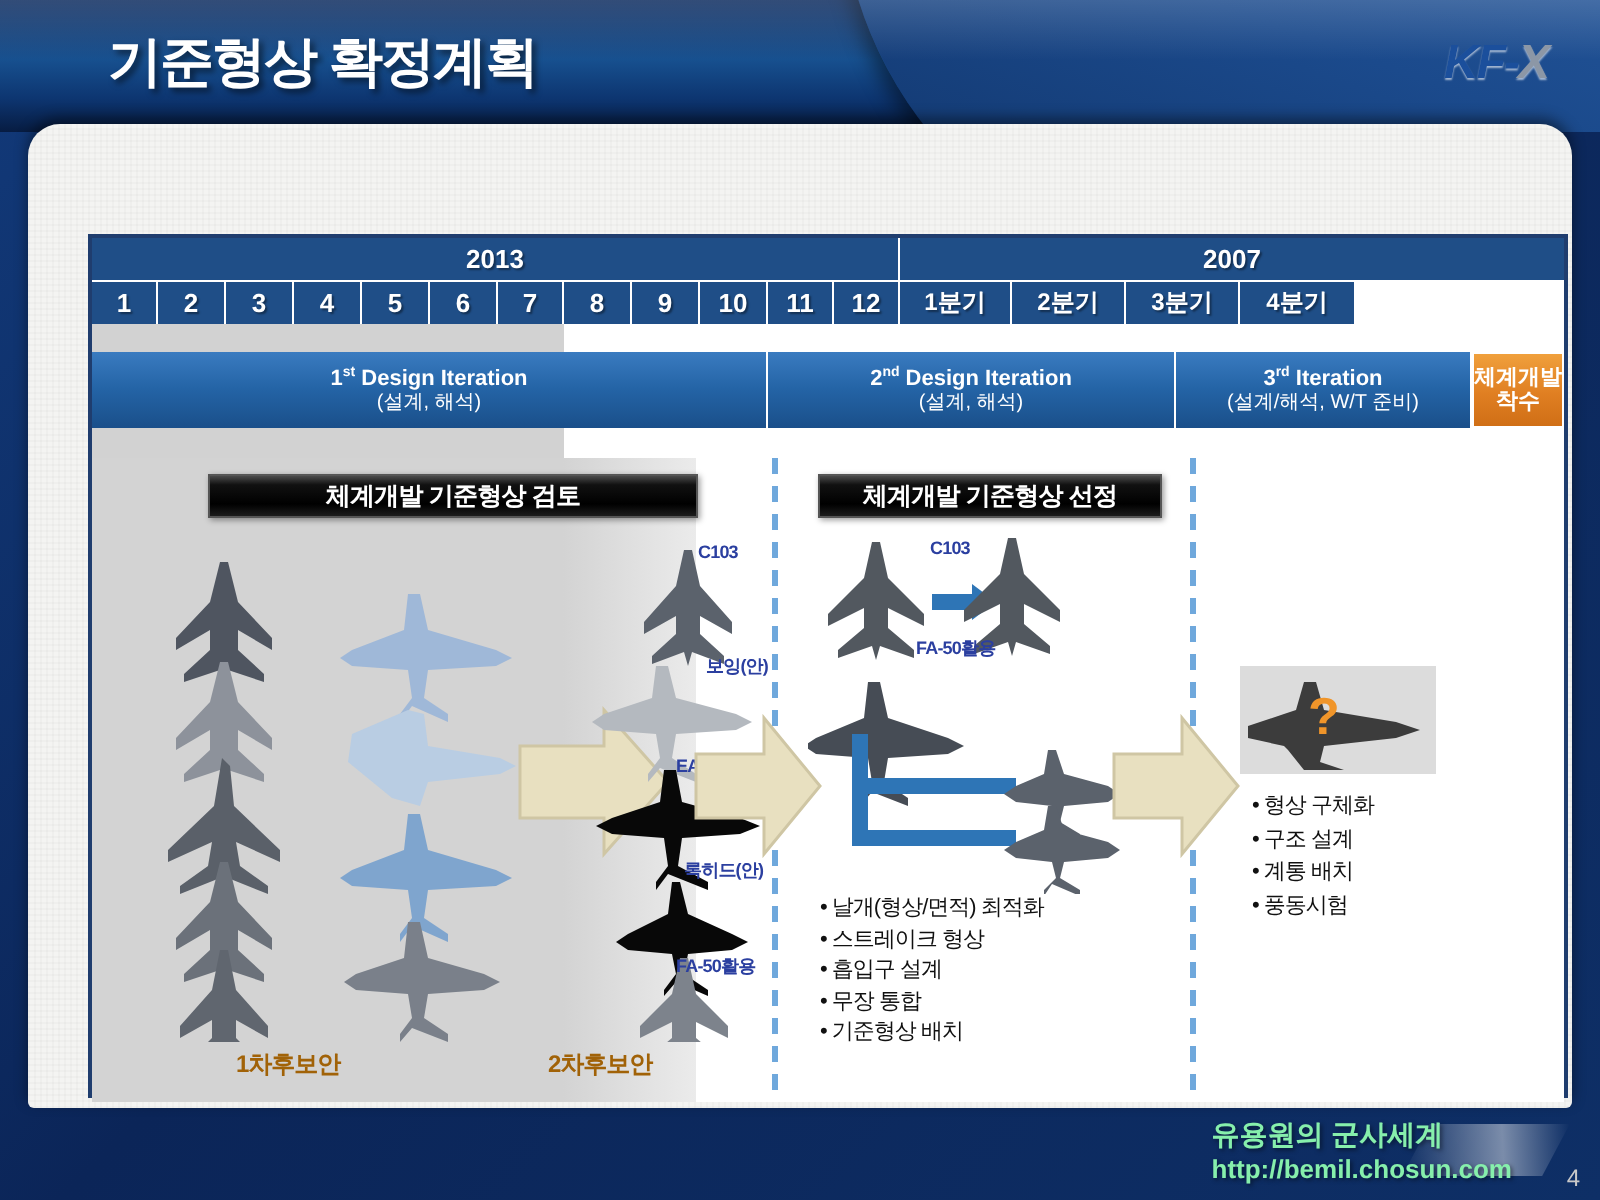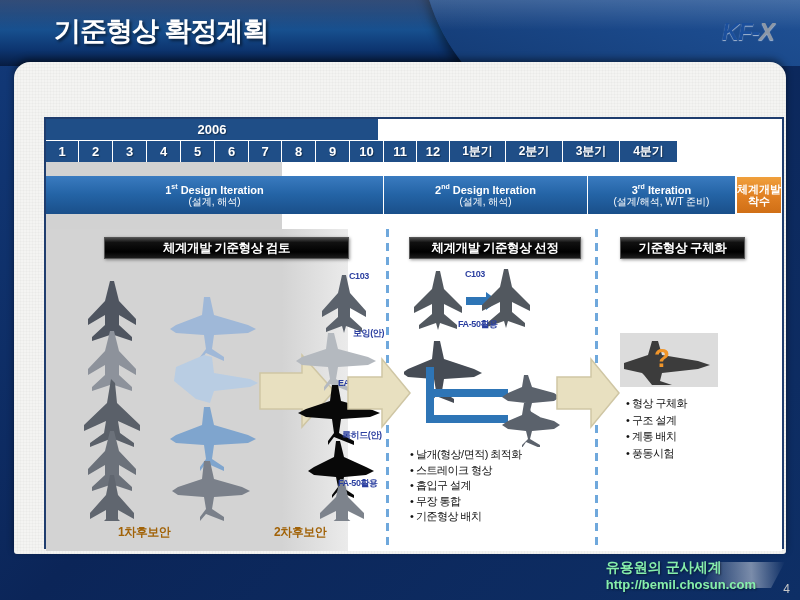--- a/index.html
+++ b/index.html
@@ -202,21 +202,22 @@
   <span>KF-</span><span class="kfx-x">X</span>
 </div>
 
 <div class="content-panel">
   <div class="panel-texture"></div>
 </div>
 
 <div class="table-frame">
 
   <div class="row-year">
-    <div class="cell-year" style="width:332px">2006</div>
+    <div class="cell-year" style="width:404px">2013</div>
+    <div class="cell-year" style="width:332px">2007</div>
   </div>
 
   <div class="row-period">
     <div class="cell-period" style="width:33px">1</div>
     <div class="cell-period" style="width:34px">2</div>
     <div class="cell-period" style="width:34px">3</div>
     <div class="cell-period" style="width:34px">4</div>
     <div class="cell-period" style="width:34px">5</div>
     <div class="cell-period" style="width:34px">6</div>
     <div class="cell-period" style="width:33px">7</div>
@@ -368,21 +369,20 @@
       <div>스트레이크 형상</div>
       <div>흡입구 설계</div>
       <div>무장 통합</div>
       <div>기준형상 배치</div>
     </div>
 
     <svg class="beige-arrow" style="left:300px; top:126px;" width="66" height="76" viewBox="0 0 66 76">
       <path d="M2 22 L36 22 L36 4 L64 38 L36 72 L36 54 L2 54 Z" fill="#e8e0c0" stroke="#cfc6a4" stroke-width="1.5"></path>
     </svg>
 
-    <div class="sec-head" style="left:574px; top:8px; width:125px; height:22px;">기준형상 구체화</div>
 
     <svg class="beige-arrow" style="left:509px; top:126px;" width="66" height="76" viewBox="0 0 66 76">
       <path d="M2 22 L36 22 L36 4 L64 38 L36 72 L36 54 L2 54 Z" fill="#e8e0c0" stroke="#cfc6a4" stroke-width="1.5"></path>
     </svg>
 
     <div style="position:absolute; left:574px; top:104px; width:98px; height:54px; background:#dcdcdc;"></div>
 
     <svg style="position:absolute; left:576px; top:106px;" width="96" height="52" viewBox="0 0 96 52">
       <g fill="#3c3c3c">
         <path d="M30 6 L36 6 L40 20 L76 26 L88 30 L76 34 L40 38 L38 46 L50 50 L30 50 L22 40 L20 38 L2 34 L2 28 L20 22 L26 20 Z"></path>

